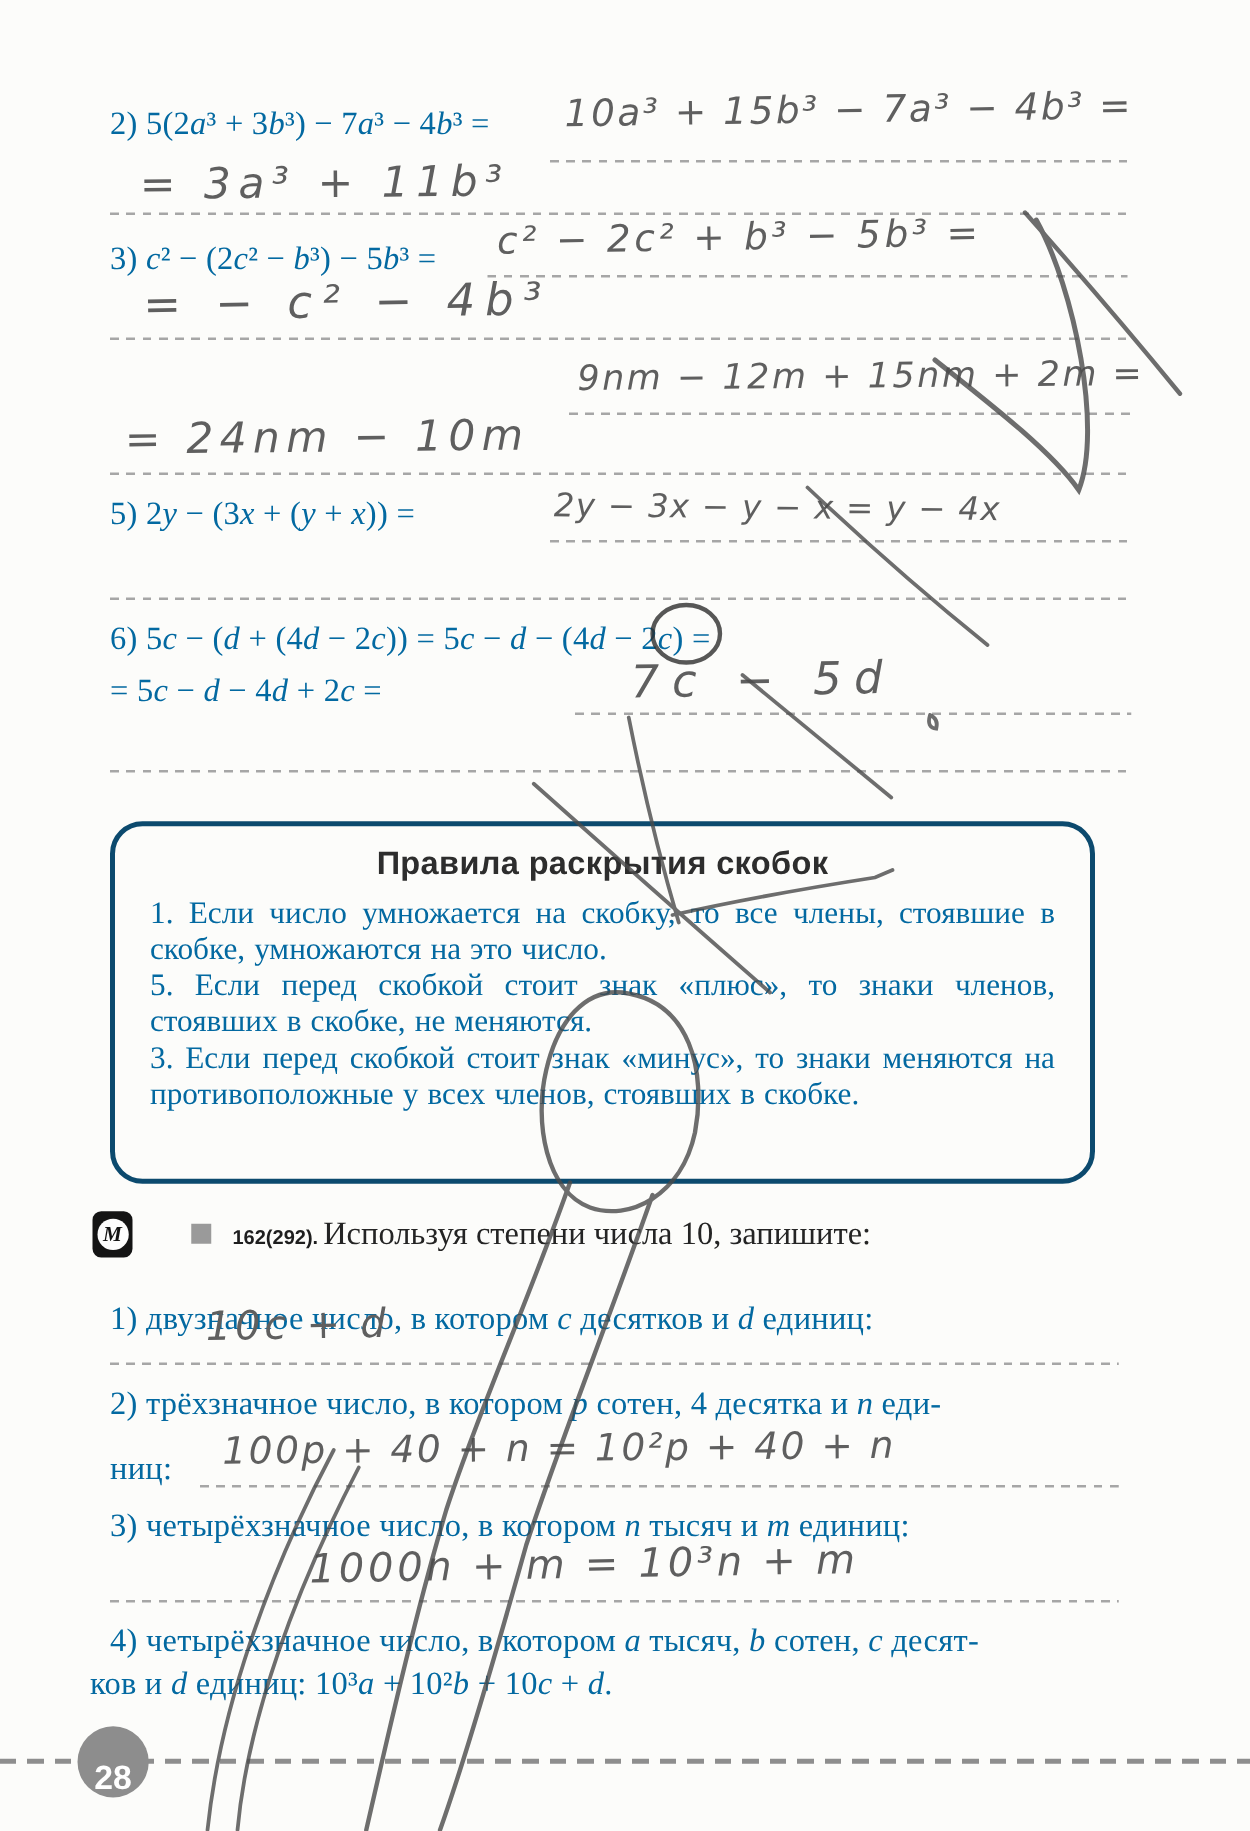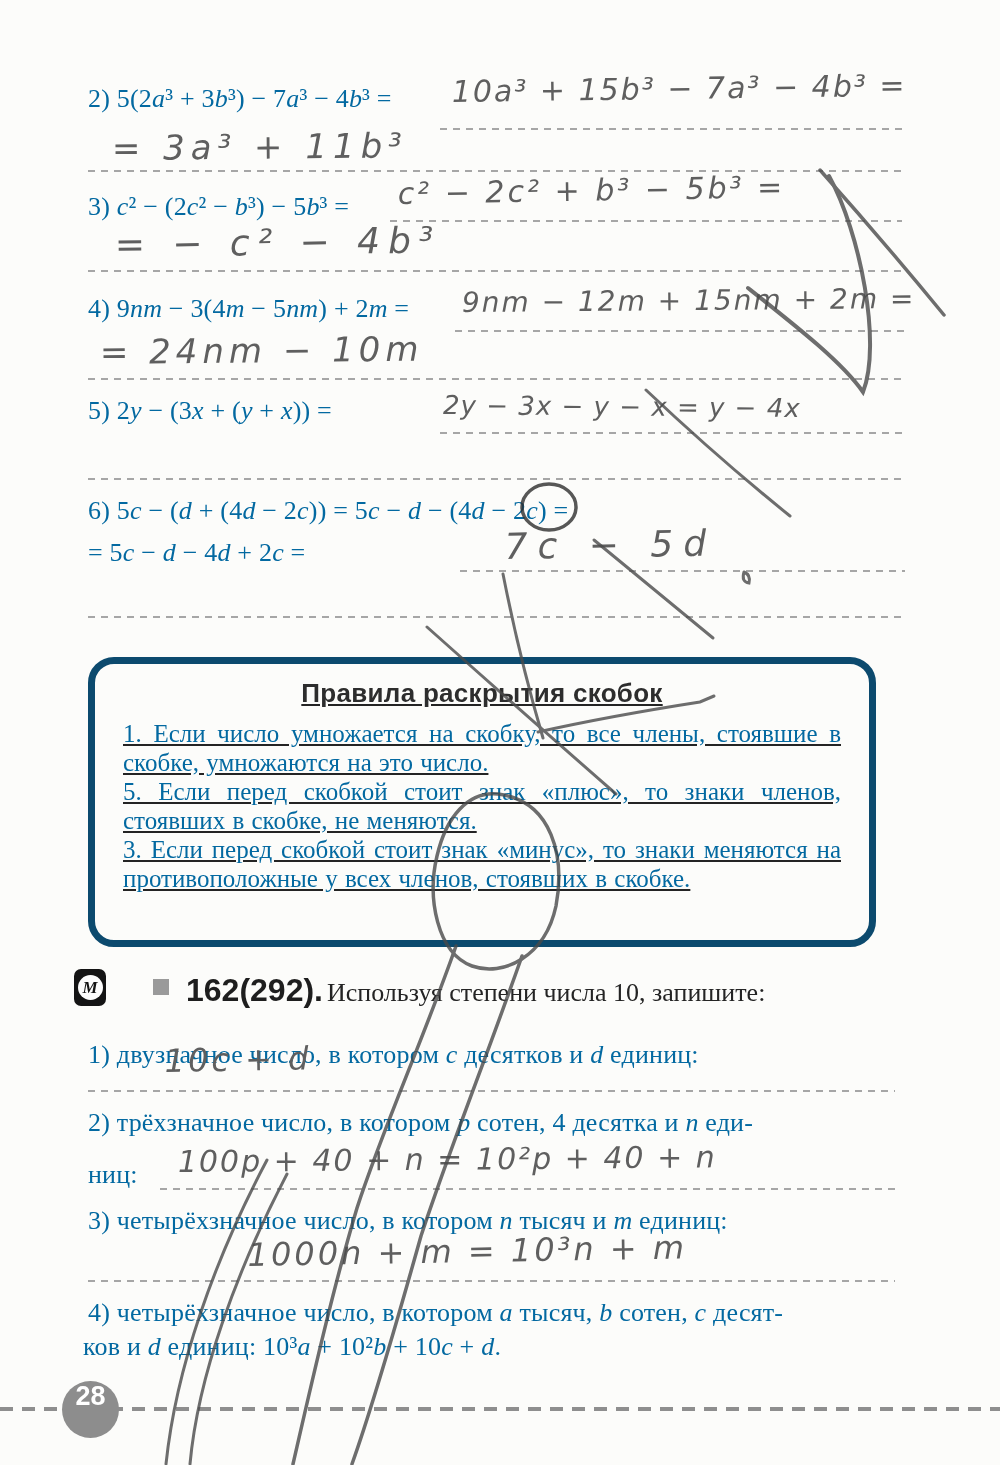--- a/index.html
+++ b/index.html
@@ -20,51 +20,51 @@
     color:#5f5f5f;white-space:nowrap;z-index:3;transform-origin:left bottom;
   }
   
   .dash{
     position:absolute;height:2px;z-index:1;
     background:repeating-linear-gradient(90deg,#a6a6a6 0 7px,transparent 7px 13px);
   }
   
   .rules-box{
     position:absolute;left:88px;top:657px;width:788px;height:290px;
-    box-sizing:border-box;border:7px solid #0c4a6e;border-radius:26px;
-    padding:8px 28px 0 28px;background:transparent;z-index:2;text-decoration:underline;
+    box-sizing:border-box;border:4px solid #0c4a6e;border-radius:26px;
+    padding:8px 28px 0 28px;background:transparent;z-index:2;
   }
   .rules-title{
     text-align:center;font-family:"Liberation Sans",sans-serif;font-weight:bold;
     font-size:26px;color:#2d2d2d;margin:6px 0 10px 0;letter-spacing:.3px;
   }
   .rule{font-size:25px;line-height:29px;text-align:justify;margin:0;color:#0369a1;word-spacing:1px;}
   
   .m-badge{
     position:absolute;left:74px;top:969px;width:32px;height:37px;background:#141414;
     border-radius:7px;display:flex;align-items:center;justify-content:center;z-index:2;
   }
   .m-badge .circ{
     width:25px;height:25px;background:#fdfdfd;border-radius:50%;
     display:flex;align-items:center;justify-content:center;
     font-family:"Liberation Serif",serif;font-style:italic;font-weight:bold;
     font-size:17px;color:#141414;
   }
   .bullet-square{position:absolute;left:153px;top:979px;width:16px;height:16px;background:#9a9a9a;z-index:2;}
   .ex-header{position:absolute;left:186px;top:972px;white-space:nowrap;z-index:2;}
-  .ex-number{font-family:"Liberation Sans",sans-serif;font-weight:bold;font-size:32px;color:#1e1e1e;}
+  .ex-number{font-family:"Liberation Sans",sans-serif;font-weight:bold;font-size:16px;color:#1e1e1e;}
   .ex-intro{font-size:26px;color:#242424;}
   
   .bottom-dash{
     position:absolute;left:0;top:1407px;width:1000px;height:4px;z-index:1;
     background:repeating-linear-gradient(90deg,#8e8e8e 0 13px,transparent 13px 22px);
   }
   .page-circle{
     position:absolute;left:62px;top:1381px;width:57px;height:57px;border-radius:50%;
-    background:#8d8d8d;color:#ffffff;display:flex;align-items:flex-start;justify-content:center;
+    background:#8d8d8d;color:#ffffff;display:flex;align-items:flex-end;justify-content:center;
     font-family:"Liberation Sans",sans-serif;font-weight:bold;font-size:27px;z-index:2;
   }
   .pencil-overlay{position:absolute;left:0;top:0;z-index:5;pointer-events:none;}
 </style>
 </head>
 <body>
 
 <div class="page">
 
   <span class="printed" style="left:88px;top:84px;">2) 5(2<i>a</i>³ + 3<i>b</i>³) − 7<i>a</i>³ − 4<i>b</i>³ =</span>
@@ -74,21 +74,20 @@
   <span class="written" style="left:112px;top:128px;font-size:34px;letter-spacing:6px;transform:rotate(-0.5deg);">= 3a³ + 11b³</span>
   <div class="dash" style="left:88px;top:170px;width:814px;"></div>
 
   <span class="printed" style="left:88px;top:192px;">3) <i>c</i>² − (2<i>c</i>² − <i>b</i>³) − 5<i>b</i>³ =</span>
   <span class="written" style="left:398px;top:176px;font-size:30px;letter-spacing:3px;transform:rotate(-1deg);">c² − 2c² + b³ − 5b³ =</span>
   <div class="dash" style="left:390px;top:220px;width:512px;"></div>
 
   <span class="written" style="left:115px;top:224px;font-size:36px;letter-spacing:8px;transform:rotate(-0.8deg);">= − c² − 4b³</span>
   <div class="dash" style="left:88px;top:270px;width:814px;"></div>
 
-  <span class="printed" style="left:88px;top:294px;">4) 9<i>nm</i> − 3(4<i>m</i> − 5<i>nm</i>) + 2<i>m</i> =</span>
   <span class="written" style="left:462px;top:286px;font-size:28px;letter-spacing:2px;transform:rotate(-0.5deg);">9nm − 12m + 15nm + 2m =</span>
   <div class="dash" style="left:455px;top:330px;width:450px;"></div>
 
   <span class="written" style="left:100px;top:332px;font-size:34px;letter-spacing:5px;transform:rotate(-0.6deg);">= 24nm − 10m</span>
   <div class="dash" style="left:88px;top:378px;width:814px;"></div>
 
   <span class="printed" style="left:88px;top:396px;">5) 2<i>y</i> − (3<i>x</i> + (<i>y</i> + <i>x</i>)) =</span>
   <span class="written" style="left:443px;top:390px;font-size:26px;letter-spacing:1px;transform:rotate(0.5deg);">2y − 3x − y − x  =  y − 4x</span>
   <div class="dash" style="left:440px;top:432px;width:462px;"></div>
 
@@ -125,21 +124,21 @@
   <span class="printed" style="left:88px;top:1108px;">2) трёхзначное число, в котором <i>p</i> сотен, 4 десятка и <i>n</i> еди-</span>
   <span class="printed" style="left:88px;top:1160px;">ниц:</span>
   <span class="written" style="left:178px;top:1144px;font-size:30px;letter-spacing:2px;transform:rotate(-0.5deg);">100p + 40 + n  =  10²p + 40 + n</span>
   <div class="dash" style="left:160px;top:1188px;width:735px;"></div>
 
   <span class="printed" style="left:88px;top:1206px;">3) четырёхзначное число, в котором <i>n</i> тысяч и <i>m</i> единиц:</span>
   <span class="written" style="left:248px;top:1236px;font-size:32px;letter-spacing:3px;transform:rotate(-1deg);">1000n + m  =  10³n + m</span>
   <div class="dash" style="left:88px;top:1280px;width:807px;"></div>
 
   <span class="printed" style="left:88px;top:1298px;">4) четырёхзначное число, в котором <i>a</i> тысяч, <i>b</i> сотен, <i>c</i> десят-</span>
-  <span class="printed" style="left:83px;top:1332px;">ков и <i>d</i> единиц: 10³<i>a</i> + 10²<i>b</i> + 10<i>c</i> + <i>d</i>.</span>
+  <span class="printed" style="left:72px;top:1332px;">ков и <i>d</i> единиц: 10³<i>a</i> + 10²<i>b</i> + 10<i>c</i> + <i>d</i>.</span>
 
   <div class="bottom-dash"></div>
   <div class="page-circle">
     <span>28</span>
   </div>
 
   <svg class="pencil-overlay" width="1000" height="1465" viewBox="0 0 1000 1465">
     <g fill="none" stroke="#4a4a4a" stroke-linecap="round" opacity="0.8">
 
       <path stroke-width="3.5" d="M 820,170 Q 885,243 944,315"></path>

